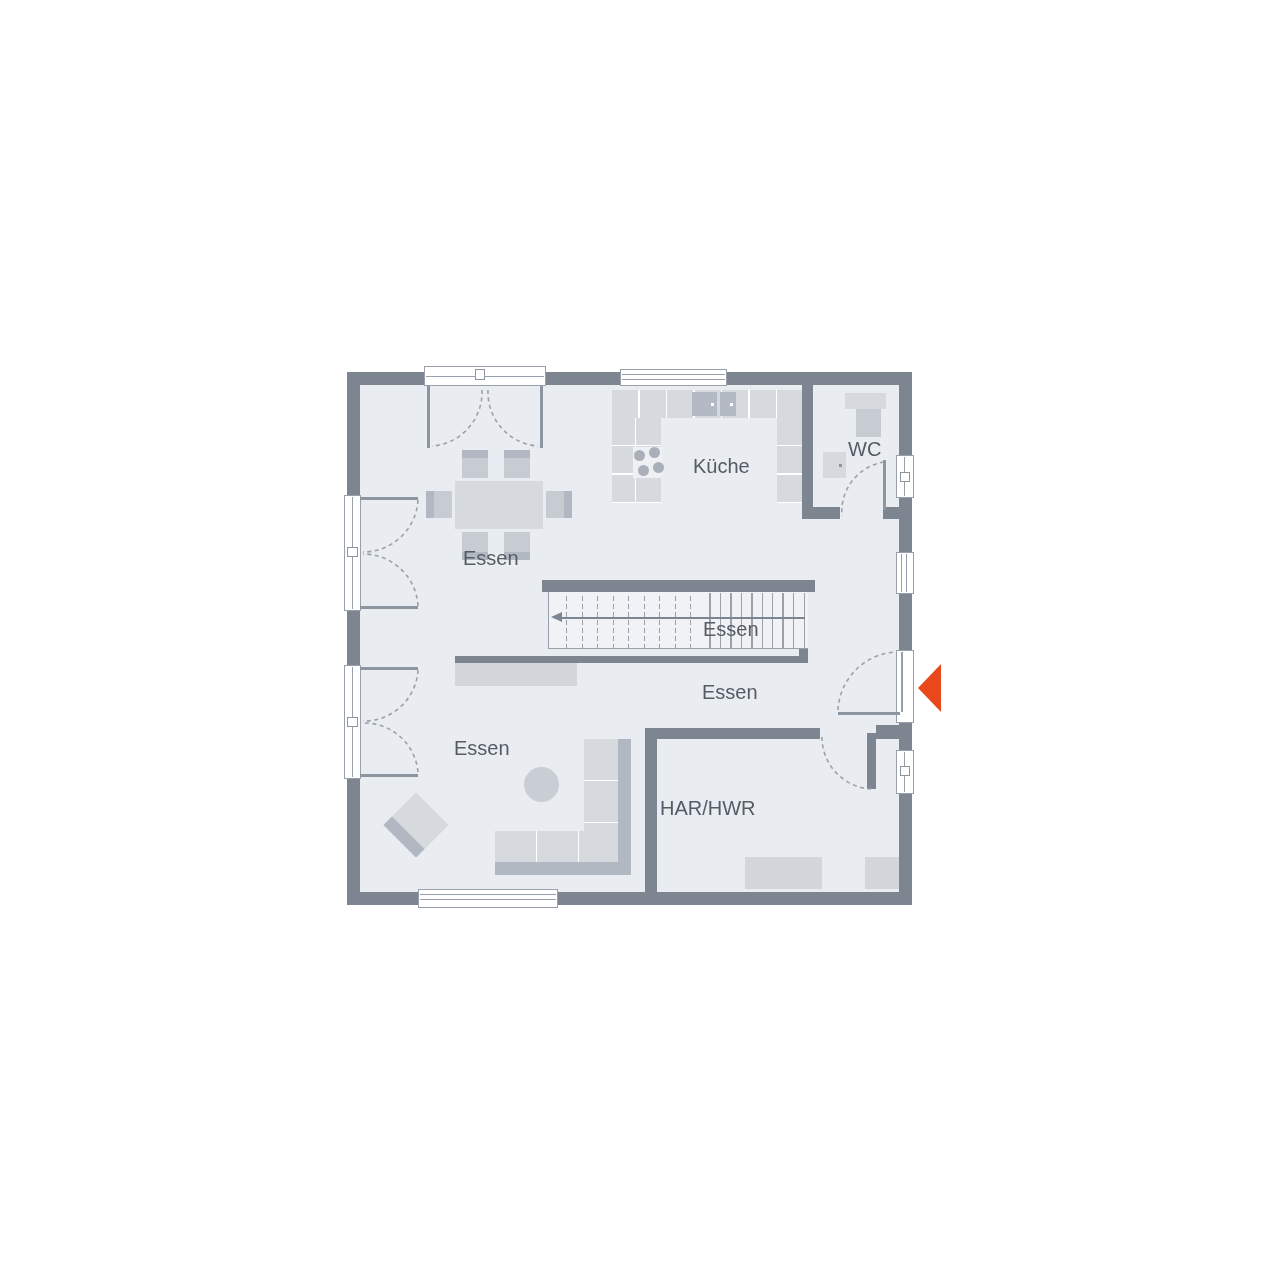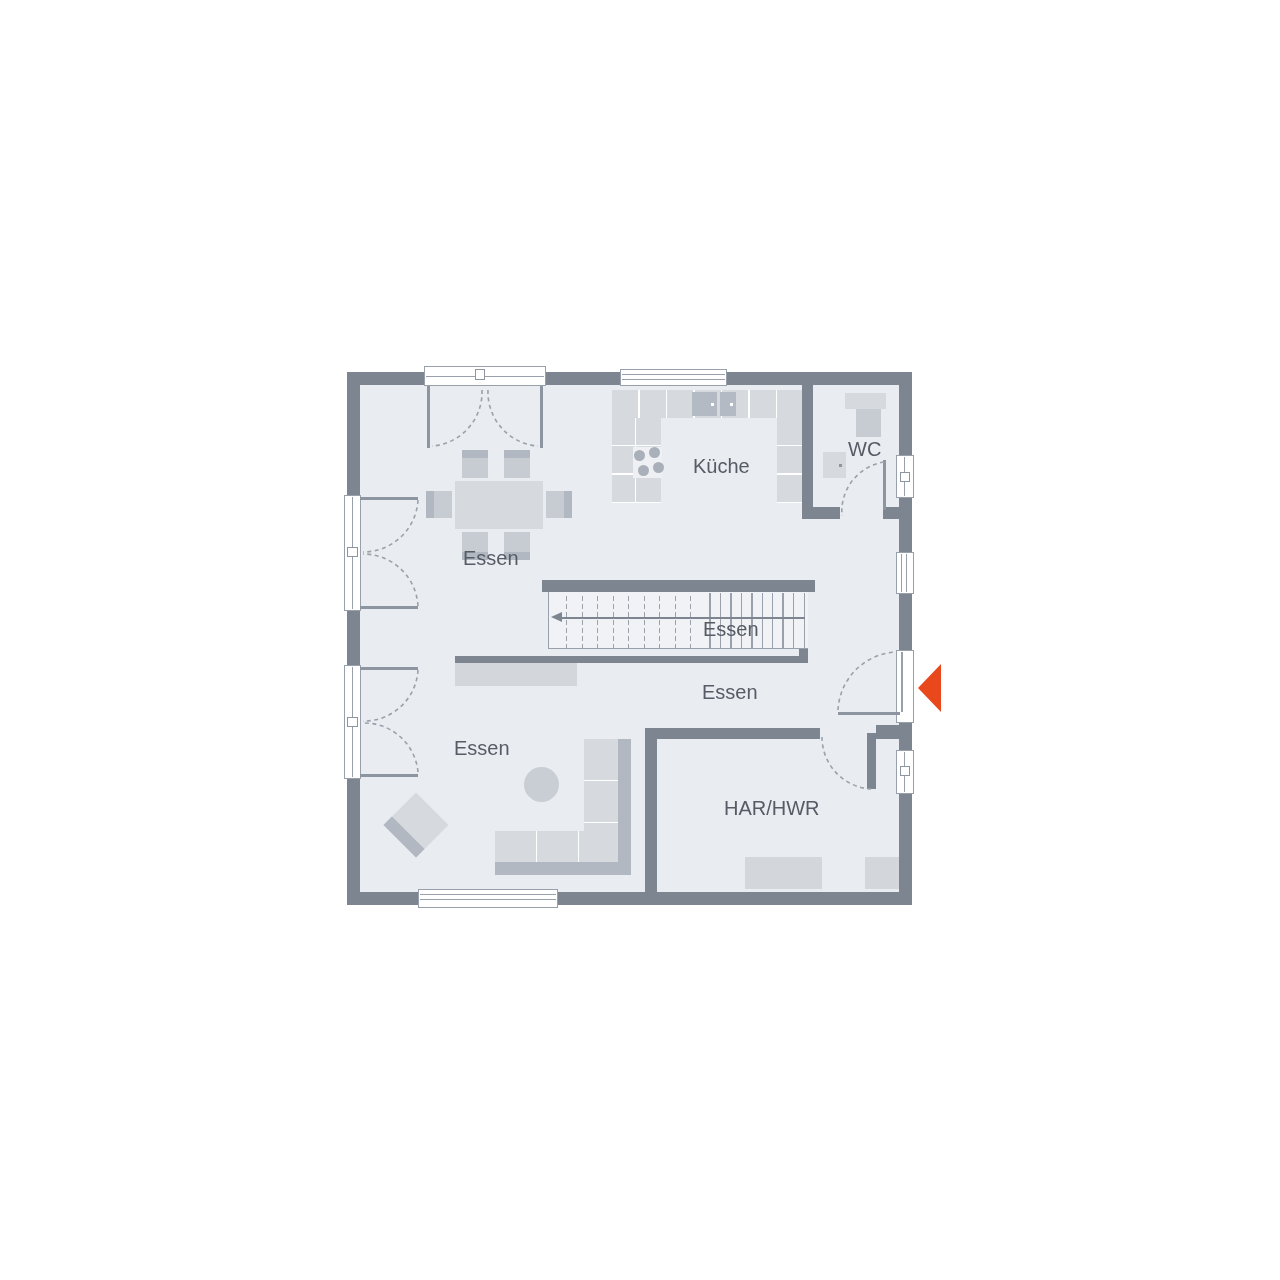--- a/index.html
+++ b/index.html
@@ -218,15 +218,15 @@
     <div class="abs" style="left:745px;top:857px;width:77px;height:32px;background:#d3d7dc;"></div>
     <div class="abs" style="left:865px;top:857px;width:34px;height:32px;background:#d3d7dc;"></div>
   </div>
 
   <div class="rlabel" style="left:693px;top:455px;">Küche</div>
   <div class="rlabel" style="left:848px;top:438px;">WC</div>
   <div class="rlabel" style="left:463px;top:547px;">Essen</div>
   <div class="rlabel" style="left:703px;top:618px;">Essen</div>
   <div class="rlabel" style="left:702px;top:681px;">Essen</div>
   <div class="rlabel" style="left:454px;top:737px;">Essen</div>
-  <div class="rlabel" style="left:724px;top:797px;">HAR/HWR</div>
+  <div class="rlabel" style="left:660px;top:797px;">HAR/HWR</div>
 
 </div>
 
 </body></html>

